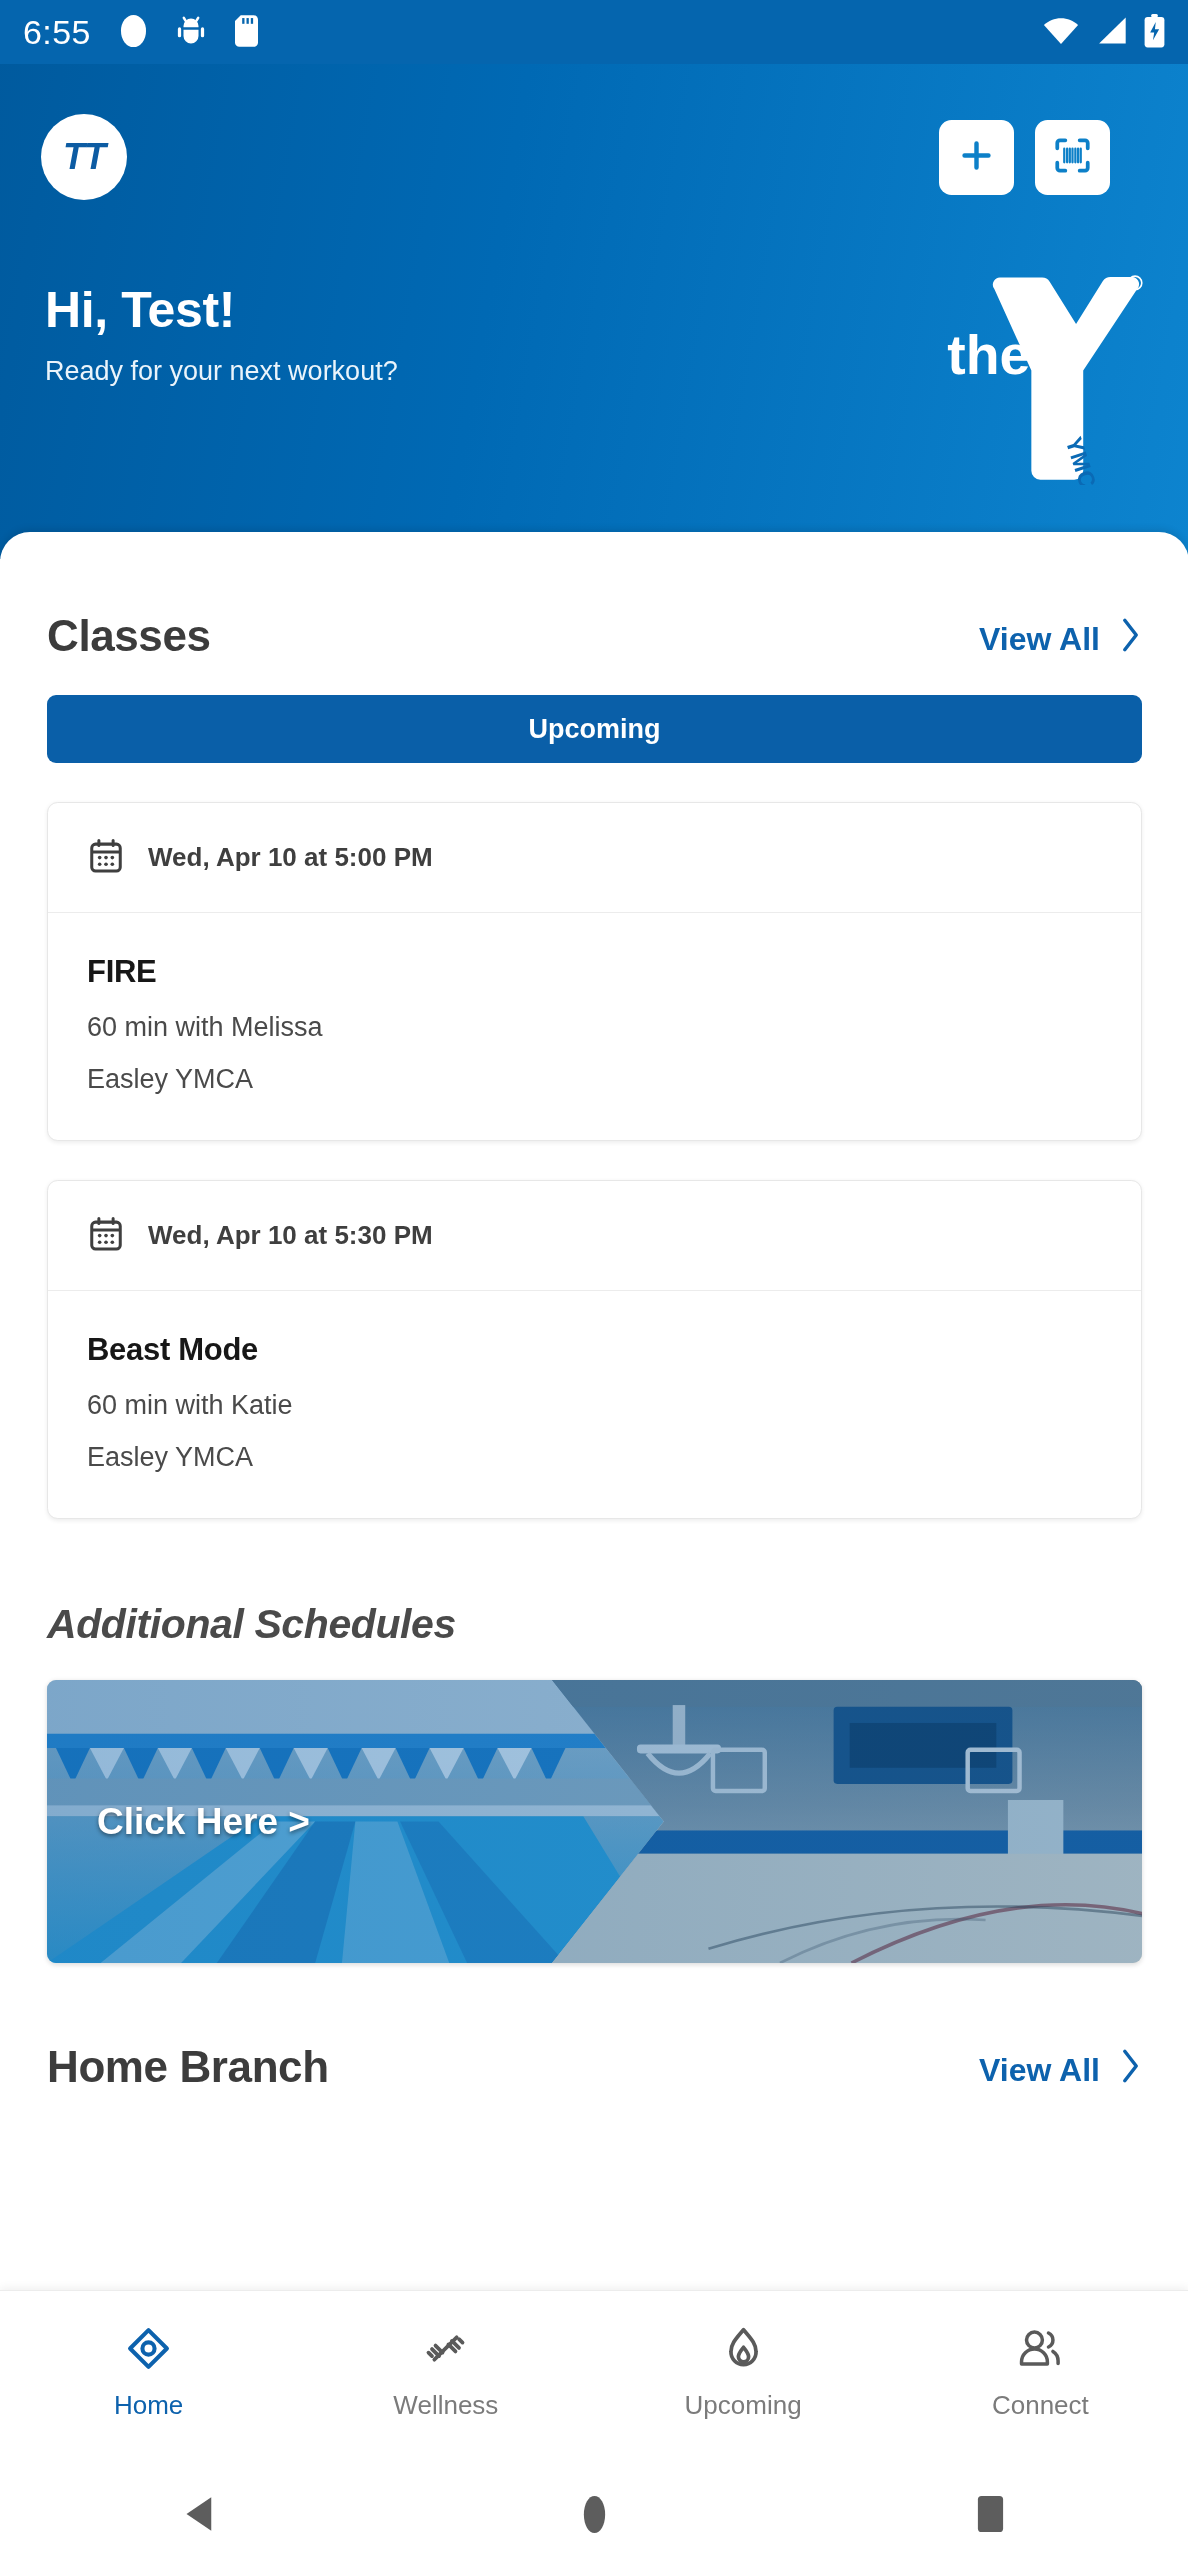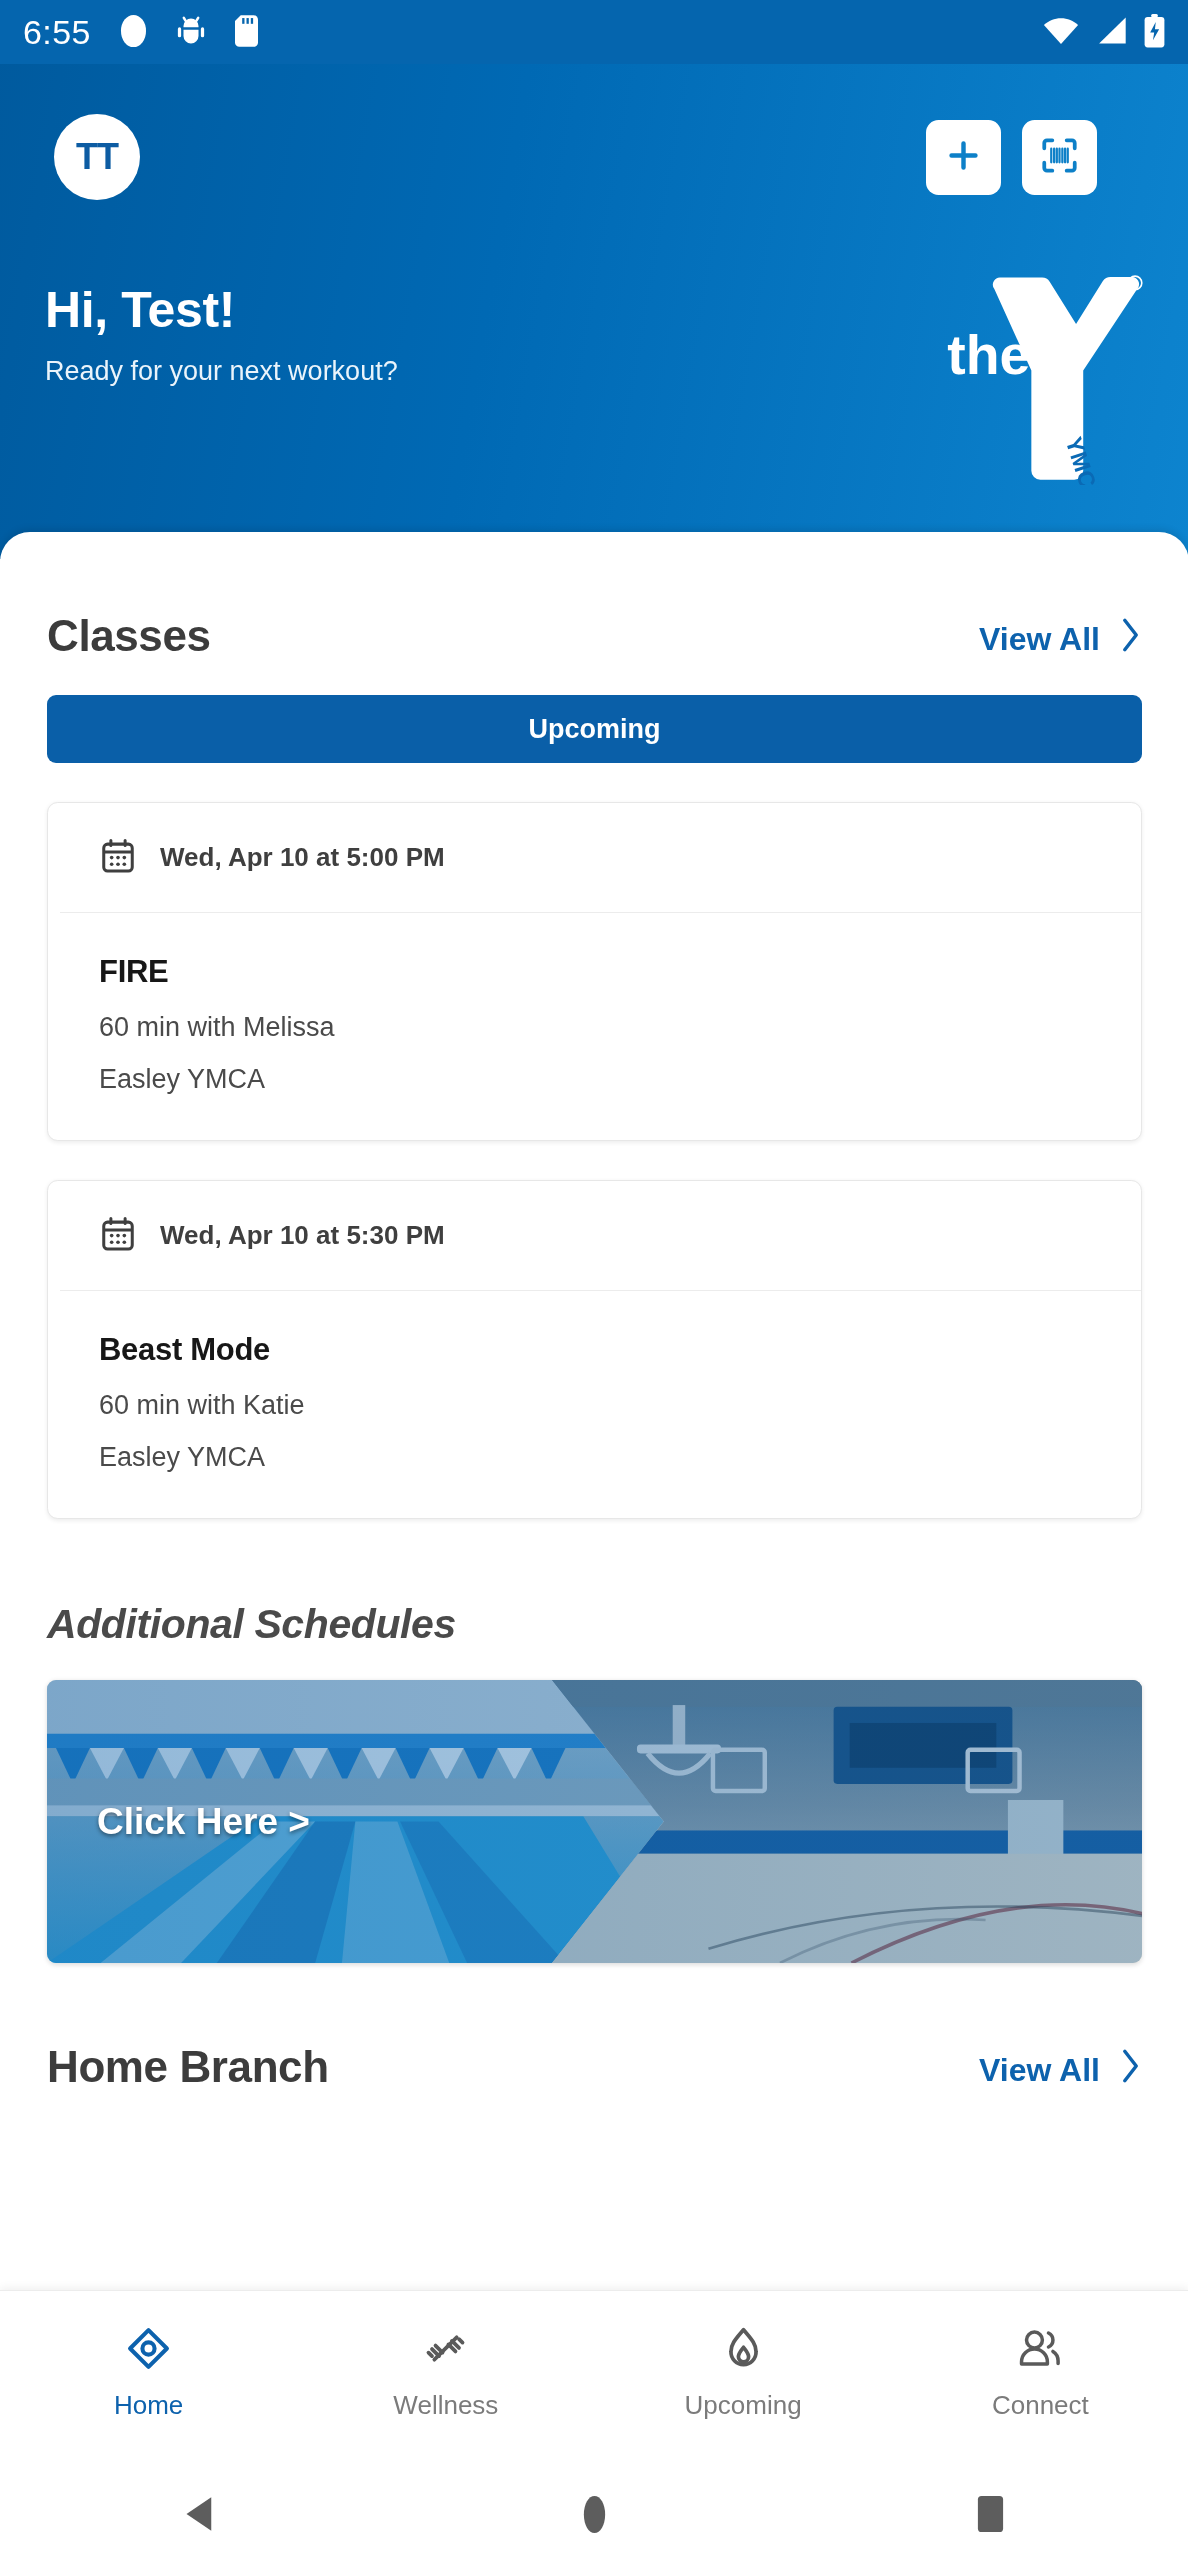--- a/index.html
+++ b/index.html
@@ -24,21 +24,21 @@
   .ic { display:block; }
 
   
   .header {
     position:absolute; top:0; left:0; width:1189px; height:559px;
     background:linear-gradient(100deg,#005a9e 0%, #0069b4 42%, #0d84cf 100%);
     z-index:5;
   }
   .header-row {
     position:absolute; top:114px; left:0; width:1151px;
-    display:flex; align-items:center; padding:0 54px;
+    display:flex; align-items:center; padding:0 41px;font-style:italic;
   }
   .avatar {
     width:86px; height:86px; border-radius:50%;
     background:#fff; color:#0d5ca3;
     display:flex; align-items:center; justify-content:center;
     font-size:36px; font-weight:700; letter-spacing:-0.9px;
   }
   .hdr-actions { margin-left:auto; display:flex; gap:21.5px; }
   .hdr-btn {
     width:75px; height:75px; border-radius:12.5px; background:#fff;
@@ -77,21 +77,20 @@
   .tab.active { background:#0a5fa8; color:#fff; }
   .tab.inactive { background:#f4f4f4; color:#0d62ad; }
 
   
   .cards { margin:0 47px; }
   .card {
     margin-top:39px; background:#fff;
     border:0.9px solid #e7e7e7; border-radius:10.7px;
     box-shadow:0 1.8px 4.5px rgba(0,0,0,.07);
     overflow:hidden;
-    padding-left:12px;
   }
   .card-when {
     display:flex; align-items:center; gap:23px;
     padding:34px 39px; border-bottom:0.9px solid #ececec;
   }
   .when-text { font-size:26px; color:#3f3f3f; font-weight:700; }
   .card-body { padding:41px 39px 45px 39px; }
   .cls-name { font-size:31px; font-weight:700; color:#171717; letter-spacing:-0.3px; }
   .cls-meta { font-size:27px; color:#4a4a4a; margin-top:21.5px; }
 

